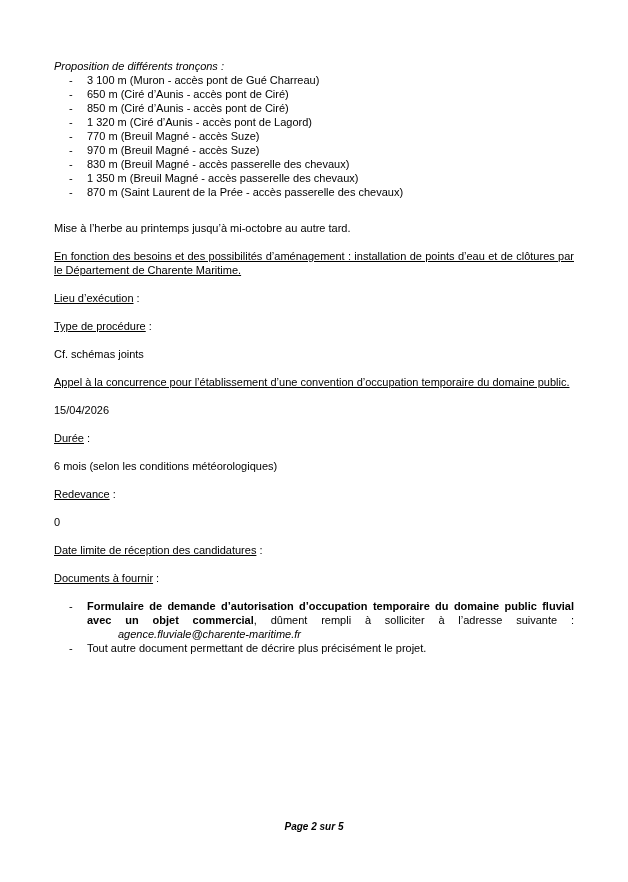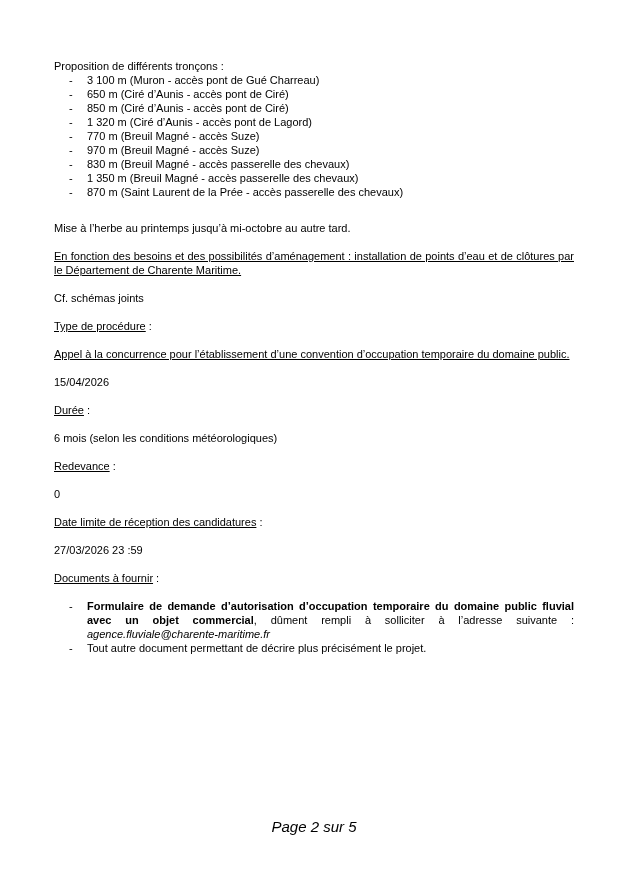--- a/index.html
+++ b/index.html
@@ -22,20 +22,21 @@
     position: absolute;
     top: 59px;
     left: 54px;
     right: 54px;
   }
   p {
     margin: 0 0 14px 0;
   }
   p.no-gap {
     margin-bottom: 0;
+    font-style: italic;
   }
   .justify {
     text-align: justify;
     text-decoration: underline;
   }
   .u {
     text-decoration: underline;
   }
   ul.dash-list {
     list-style: none;
@@ -52,29 +53,29 @@
   ul.dash-list li::before {
     content: "-";
     position: absolute;
     left: 15px;
     top: 0;
   }
   .docs-list li {
     text-align: justify;
   }
   .bold { font-weight: bold; }
-  .italic { font-style: italic; }
+  .italic { font-style: italic; margin-left: 31px; }
   .footer {
     position: absolute;
     bottom: 48px;
     left: 0;
     right: 0;
     text-align: center;
-    font-size: 15px;
-    font-weight: normal;
+    font-size: 10px;
+    font-weight: bold;
     font-style: italic;
   }
 </style>
 </head>
 <body>
 
 <div class="page">
   <div class="content">
 
     <p class="no-gap">Proposition de différents tronçons :</p>
@@ -89,35 +90,35 @@
       <li>830 m (Breuil Magné - accès passerelle des chevaux)</li>
       <li>1 350 m (Breuil Magné - accès passerelle des chevaux)</li>
       <li>870 m (Saint Laurent de la Prée - accès passerelle des chevaux)</li>
     </ul>
 
 
     <p>Mise à l’herbe au printemps jusqu’à mi-octobre au autre tard.</p>
 
     <p class="justify">En fonction des besoins et des possibilités d’aménagement : installation de points d’eau et de clôtures par le Département de Charente Maritime.</p>
 
+    <p><span class="u">Lieu d’exécution</span><span> :</span></p>
+    <p><span class="u">Type de procédure</span><span> :</span></p>
+
     <p>Cf. schémas joints</p>
-
-    <p><span class="u">Type de procédure</span><span> :</span></p>
     <p class="justify">Appel à la concurrence pour l’établissement d’une convention d’occupation temporaire du domaine public.</p>
 
     <p>15/04/2026</p>
 
     <p><span class="u">Durée</span><span> :</span></p>
     <p>6 mois (selon les conditions météorologiques)</p>
 
     <p><span class="u">Redevance</span><span> :</span></p>
     <p>0</p>
 
     <p><span class="u">Date limite de réception des candidatures</span><span> :</span></p>
-    <p>27/03/2026 23 :59</p>
 
     <p><span class="u">Documents à fournir</span><span> :</span></p>
 
     <ul class="dash-list docs-list">
       <li><span class="bold">Formulaire de demande d’autorisation d’occupation temporaire du domaine public fluvial avec un objet commercial</span><span>, dûment rempli à solliciter à l’adresse suivante : </span><span class="italic">agence.fluviale@charente-maritime.fr</span></li>
       <li>Tout autre document permettant de décrire plus précisément le projet.</li>
     </ul>
 
   </div>
 

